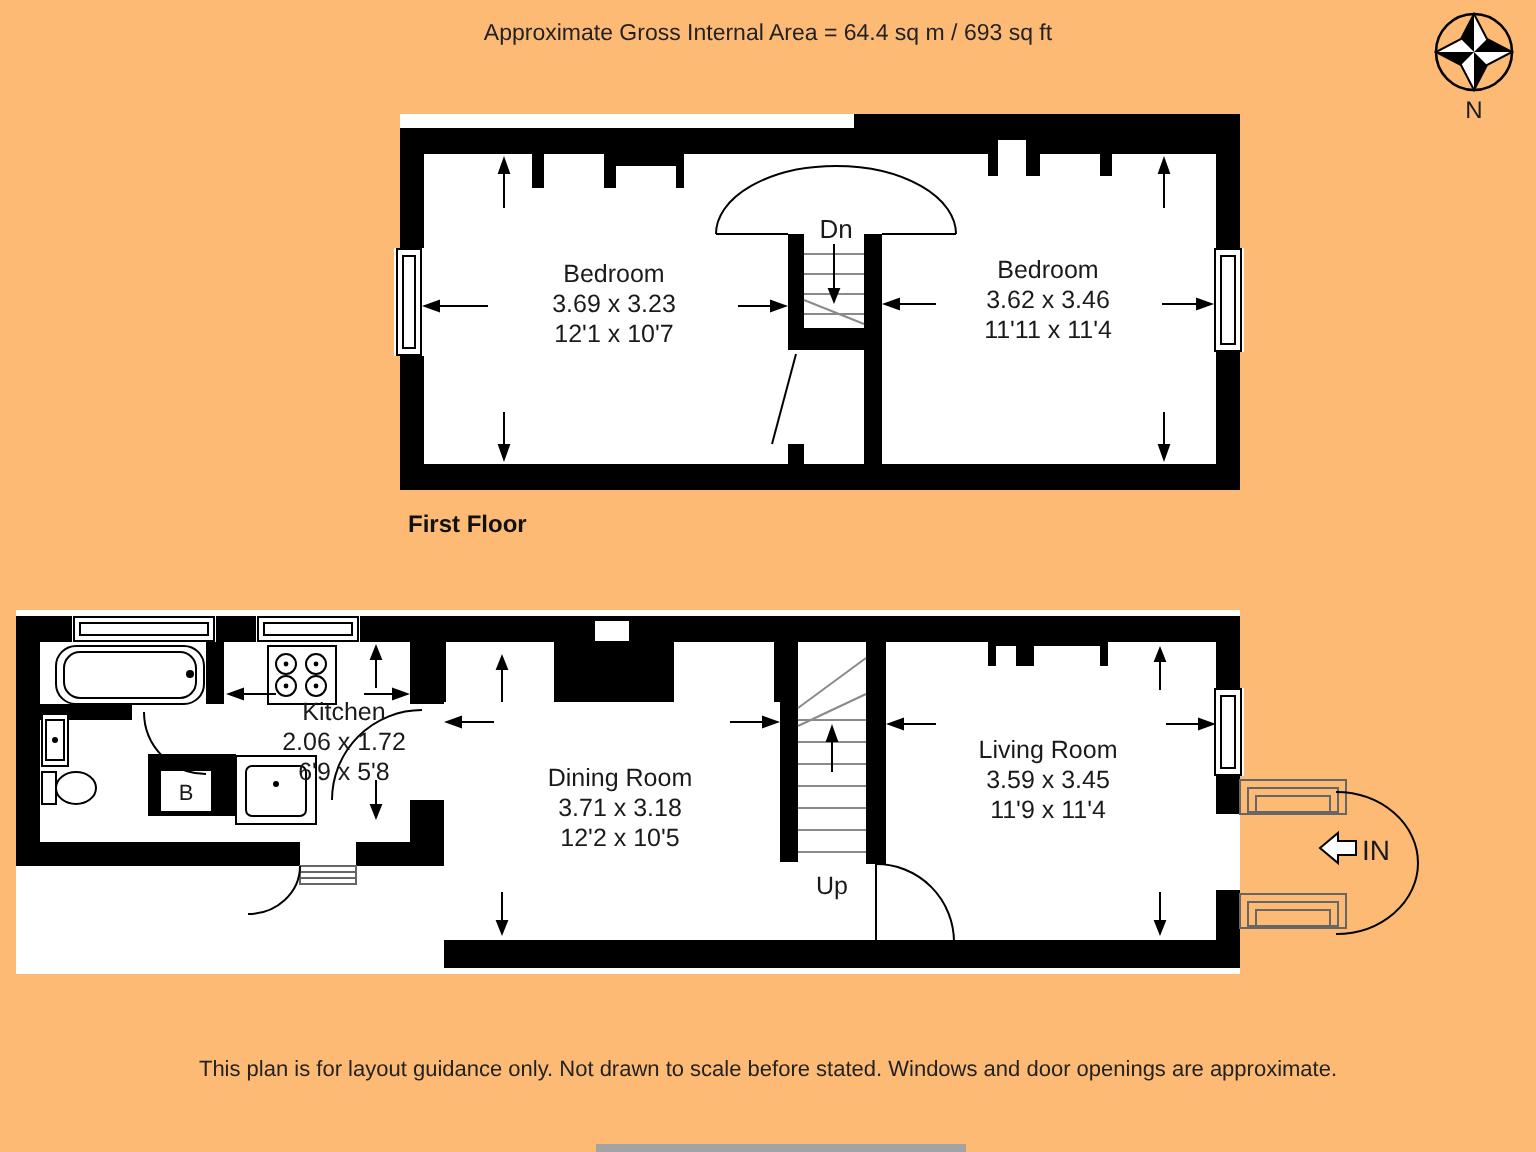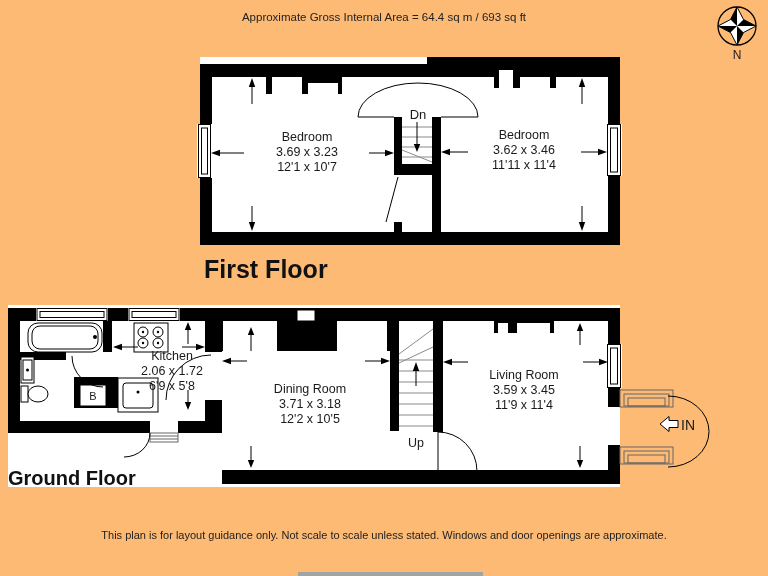--- a/index.html
+++ b/index.html
@@ -1,21 +1,21 @@
 <!DOCTYPE html>
 <html><head>
 <meta charset="utf-8">
 <style>
   html,body{margin:0;padding:0;background:#ffffff;}
   #canvas{position:relative;width:768px;height:576px;background:#fdba74;overflow:hidden;
           font-family:"Liberation Sans",sans-serif;color:#1a1a1a;padding-left:20px;}
   .hdr{position:absolute;top:11px;left:0;width:768px;text-align:center;
        font-size:11.5px;color:#222;}
   .floor-label{position:absolute;font-weight:bold;color:#111;}
-  #first-floor-label{left:204px;top:255px;font-size:25px;}
+  #first-floor-label{left:204px;top:255px;font-size:12px;}
   #ground-floor-label{left:8px;top:467px;font-size:20px;}
   .disclaimer{position:absolute;top:528px;left:0;width:768px;text-align:center;
               font-size:11px;line-height:15px;color:#222;}
   .bottombar{position:absolute;left:298px;top:572px;width:185px;height:4px;background:#a3a3a3;}
   svg{position:absolute;}
   svg text{font-family:"Liberation Sans",sans-serif;fill:#1a1a1a;}
   .wall{fill:#000;}
   .white{fill:#fff;}
   .fix{fill:#fff;stroke:#000;stroke-width:1;}
   .thin{fill:none;stroke:#000;stroke-width:1;}
@@ -281,20 +281,19 @@
       <text class="roomtxt" x="310" y="408" text-anchor="middle">3.71 x 3.18</text>
       <text class="roomtxt" x="310" y="423" text-anchor="middle">12'2 x 10'5</text>
     </g>
     <g>
       <text class="roomtxt" x="524" y="379" text-anchor="middle">Living Room</text>
       <text class="roomtxt" x="524" y="394" text-anchor="middle">3.59 x 3.45</text>
       <text class="roomtxt" x="524" y="409" text-anchor="middle">11'9 x 11'4</text>
     </g>
   </svg>
 
-  <div id="ground-floor-label" class="floor-label">Ground Floor</div>
 
   <div class="disclaimer">
-    <div>This plan is for layout guidance only. Not scale to scale unless stated. Windows and door openings are approximate.</div>
+    <div>This plan is for layout guidance only. Not drawn to scale before stated. Windows and door openings are approximate.</div>
   </div>
 
   <div class="bottombar"></div>
 </div>
 
 </body></html>

